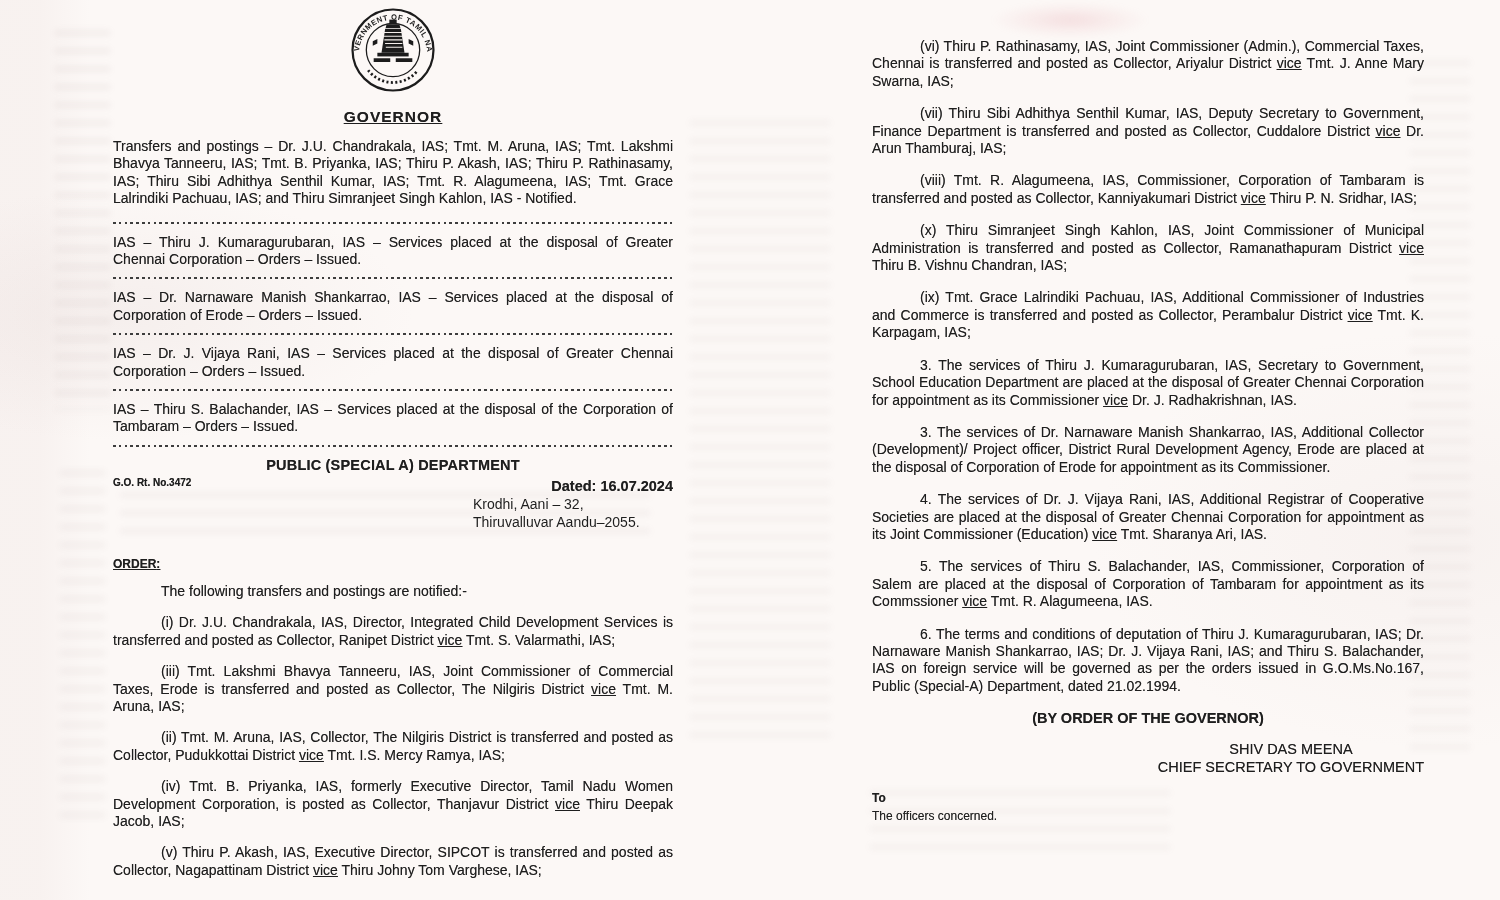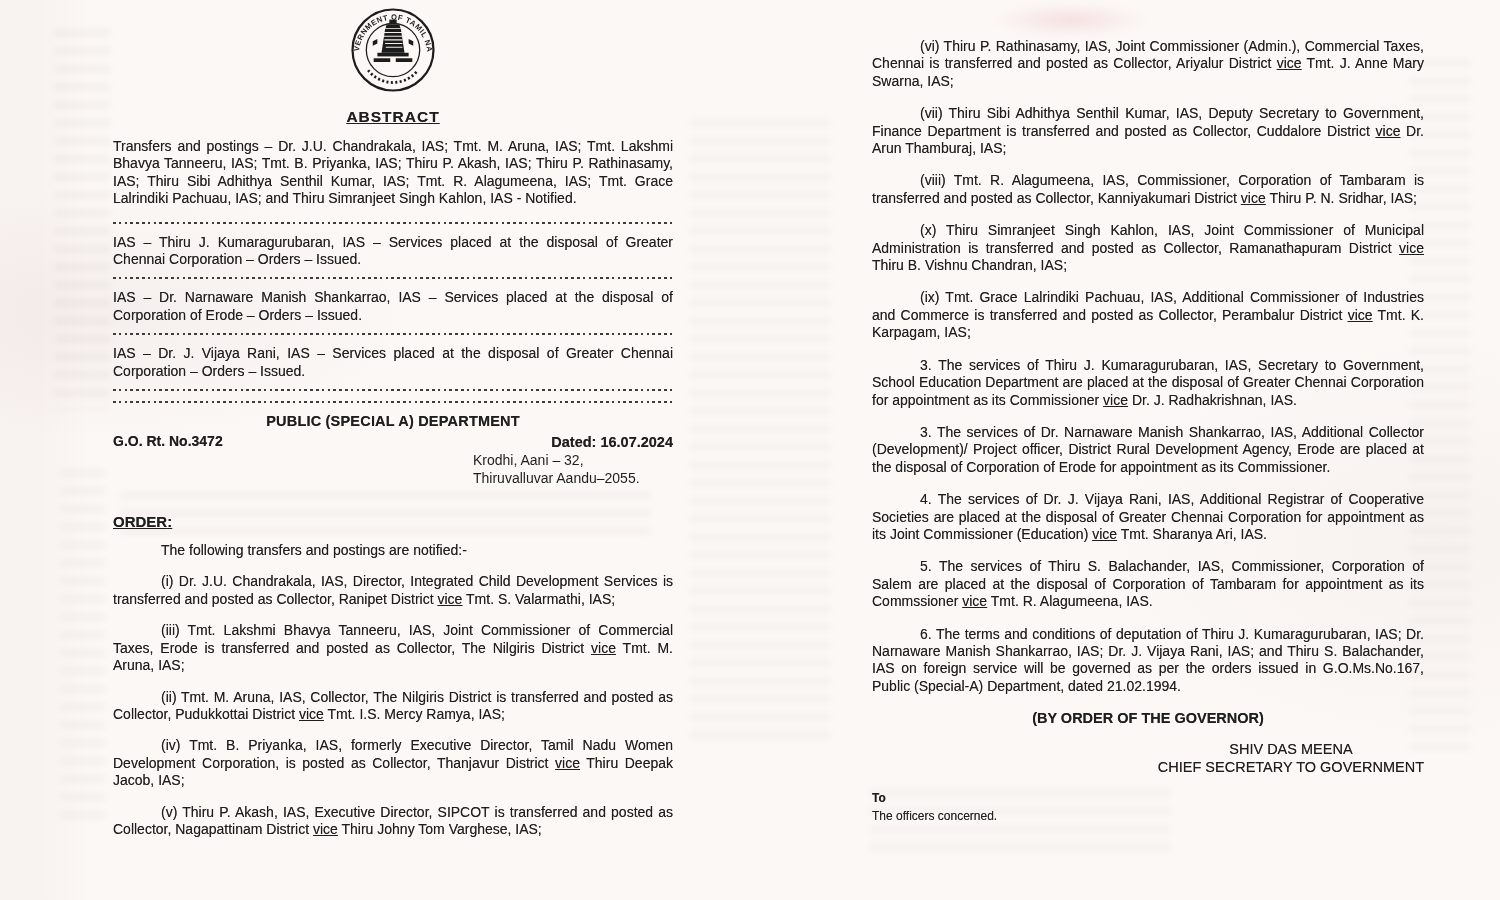--- a/index.html
+++ b/index.html
@@ -44,24 +44,24 @@
   .abstract-items .dots{margin-top:7px;}
   .heading-center{
     text-align:center;font-weight:bold;font-size:14.5px;
     text-shadow:0 0 .6px rgba(20,20,20,.6);
     margin:2px 0 2px 0;letter-spacing:.2px;
   }
   .emblem-wrap{text-align:center;margin:4px 0 8px 0;}
   .abstract-h{margin:0 0 12px 0;}
   .abstract-h span{text-decoration:underline;letter-spacing:1px;font-size:15.5px;}
   .go-row{display:flex;justify-content:space-between;align-items:flex-start;margin:4px 0 10px 0;}
-  .go-no{font-weight:bold;font-size:14px;text-shadow:0 0 .6px rgba(20,20,20,.6);}
+  .go-no{font-weight:bold;font-size:10px;text-shadow:0 0 .6px rgba(20,20,20,.6);}
   .date-block{width:200px;font-size:14px;line-height:18px;}
   .date-block .dated{font-weight:bold;font-size:14.5px;text-shadow:0 0 .6px rgba(20,20,20,.6);text-align:right;}
-  .order-h{font-weight:bold;font-size:15px;margin:26px 0 12px 0;text-shadow:0 0 .6px rgba(20,20,20,.6);}
+  .order-h{font-weight:bold;font-size:12px;margin:26px 0 12px 0;text-shadow:0 0 .6px rgba(20,20,20,.6);}
   .order-h span{text-decoration:underline;}
   .byorder{text-align:center;font-weight:bold;font-size:14.5px;margin:4px 0 14px 0;
     text-shadow:0 0 .6px rgba(20,20,20,.6);}
   .sig{margin-left:auto;width:max-content;text-align:center;font-weight:normal;
     font-size:14.5px;line-height:18px;text-shadow:0 0 .6px rgba(20,20,20,.6);margin-bottom:14px;}
   .to-block{font-size:12px;line-height:17.4px;text-shadow:0 0 .5px rgba(20,20,20,.5);}
   .to-block .to{font-weight:bold;}
   .emblem-svg{display:inline-block;}
 </style>
 </head>
@@ -94,33 +94,34 @@
       <path d="M39,31 h22 M39.8,35 h20.8 M40.6,39 h19.6 M41.4,43 h18.8 M42.2,47 h18" stroke="#f5efec" stroke-width="1.1"></path>
       <path d="M33,53 h34 v4 h-34 z" fill="#1c1c1c"></path>
       <path d="M29,59 h18 v4 h-18 z M53,59 h18 v4 h-18 z" fill="#1c1c1c"></path>
       <path d="M33,38 l-5,2.5 v5 l5,-2.5 z" fill="#1c1c1c"></path>
       <path d="M67,38 l5,2.5 v5 l-5,-2.5 z" fill="#1c1c1c"></path>
       <path d="M 23,72 A 34,34 0 0 0 77,72" fill="none" stroke="#1c1c1c" stroke-width="3" stroke-dasharray="2.2,2.6"></path>
     </svg>
   </div>
 
   <div class="heading-center abstract-h">
-    <span>ABSTRACT</span>
+    <span>GOVERNOR</span>
   </div>
 
   <div class="para nog">Transfers and postings – Dr. J.U. Chandrakala, IAS; Tmt. M. Aruna, IAS; Tmt. Lakshmi Bhavya Tanneeru, IAS; Tmt. B. Priyanka, IAS; Thiru P. Akash, IAS; Thiru P. Rathinasamy, IAS; Thiru Sibi Adhithya Senthil Kumar, IAS; Tmt. R. Alagumeena, IAS; Tmt. Grace Lalrindiki Pachuau, IAS; and Thiru Simranjeet Singh Kahlon, IAS - Notified.</div>
   <div class="dots" style="margin-top:8px;"></div>
 
   <div class="abstract-items">
       <div class="para"><span>IAS – Thiru J. Kumaragurubaran, IAS – Services placed at the disposal of Greater Chennai Corporation – Orders – Issued.</span></div>
       <div class="dots"></div>
       <div class="para"><span>IAS – Dr. Narnaware Manish Shankarrao, IAS – Services placed at the disposal of Corporation of Erode – Orders – Issued.</span></div>
       <div class="dots"></div>
       <div class="para"><span>IAS – Dr. J. Vijaya Rani, IAS – Services placed at the disposal of Greater Chennai Corporation – Orders – Issued.</span></div>
       <div class="dots"></div>
+      <div class="para"><span>IAS – Thiru S. Balachander, IAS – Services placed at the disposal of the Corporation of Tambaram – Orders – Issued.</span></div>
       <div class="dots"></div>
     </div>
 
   <div class="heading-center">PUBLIC (SPECIAL A) DEPARTMENT</div>
 
   <div class="go-row">
     <div class="go-no">G.O. Rt. No.3472</div>
     <div class="date-block">
       <div class="dated">Dated: 16.07.2024</div>
       <div>Krodhi, Aani – 32,</div>

